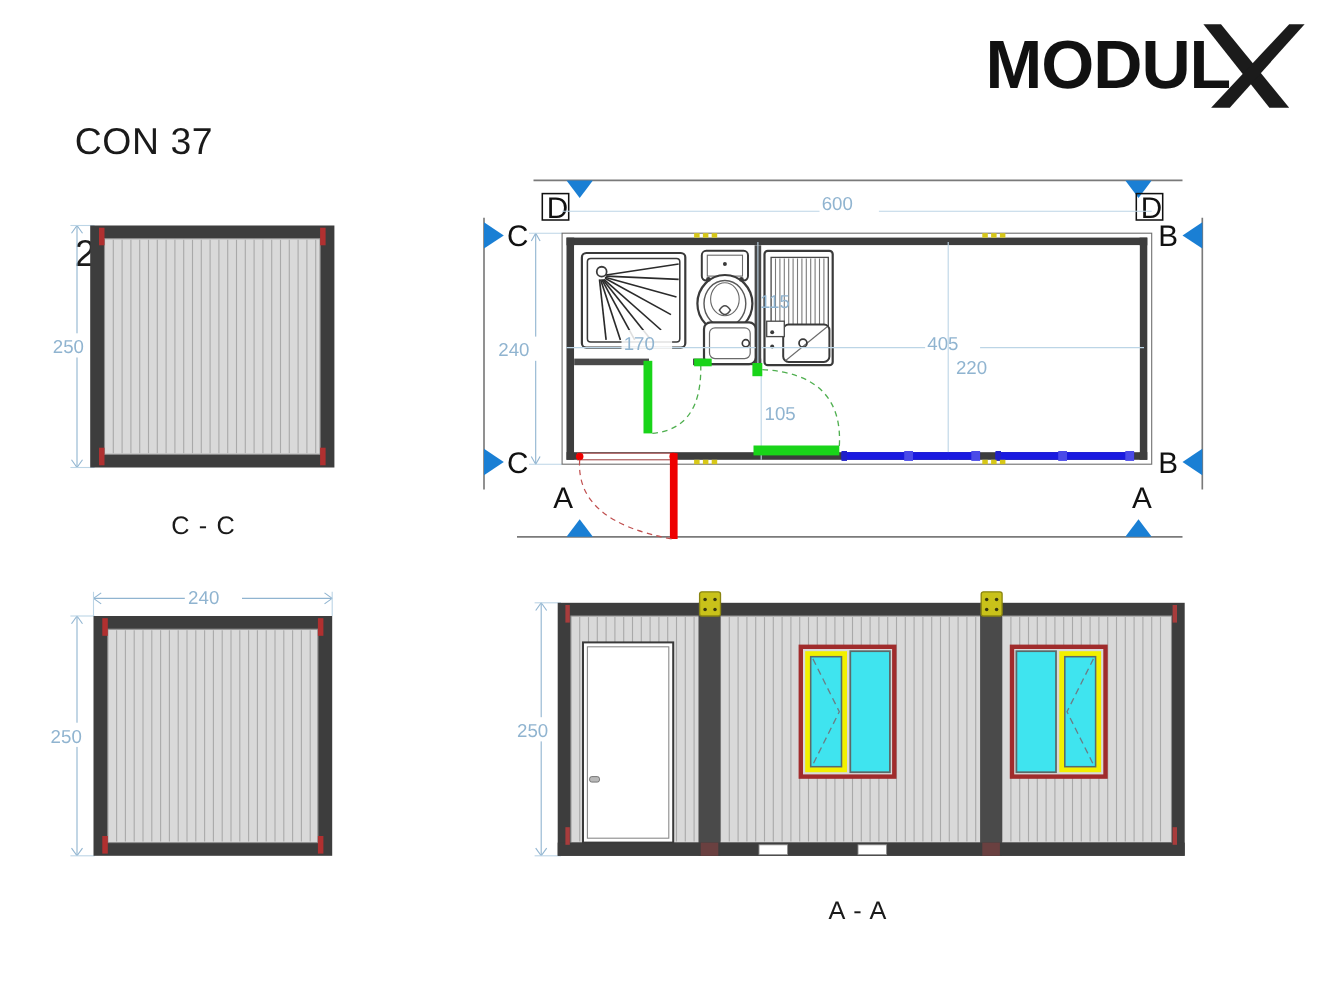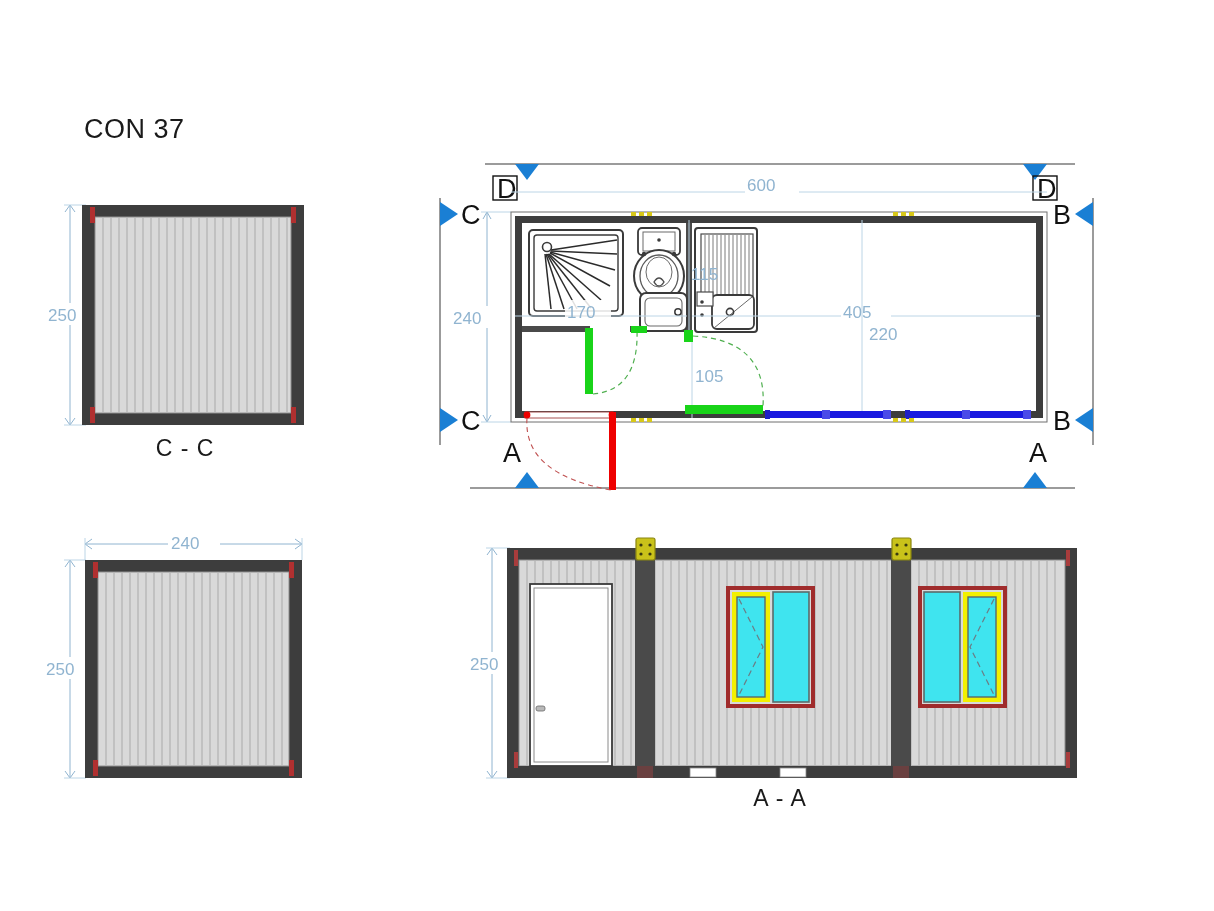--- a/index.html
+++ b/index.html
@@ -7,42 +7,43 @@
     width:1214px;height:911px;
     background:#ffffff;
     font-family:"Liberation Sans", sans-serif;
     position:relative;
     overflow:hidden;
   }
   .sheet{position:absolute;inset:0;}
 
   
   .title-block{
-    position:absolute;left:84px;top:44px;
-    font-size:27px;line-height:34px;color:#1a1a1a;
+    position:absolute;left:68px;top:44px;
+    font-size:34px;line-height:34px;color:#1a1a1a;
     letter-spacing:.5px;
     white-space:pre;
   }
   .title-line{display:block;}
 
   
   .logo{
     position:absolute;right:28px;top:18px;
     width:290px;height:86px;
   }
 
   
   svg{display:block;overflow:visible;}
 
   .cap{
     position:absolute;
     font-size:23px;color:#1a1a1a;
     letter-spacing:1px;
     text-align:center;
     white-space:pre;
+    margin-top:29px;
   }
   .dimtext{
     fill:#90b4d0;
     font-family:"Liberation Sans", sans-serif;
     font-size:17px;
   }
   .secletter{
     fill:#111111;
     font-family:"Liberation Sans", sans-serif;
     font-size:27px;
@@ -52,20 +53,30 @@
 </head>
 <body>
 
 <div class="sheet">
 
   <div class="title-block">
     <span class="title-line">CON 37</span>
     <span class="title-line">240 X 600</span>
   </div>
 
+  <div class="logo">
+    <svg width="290" height="86" viewBox="0 0 290 86">
+      <text x="0" y="62" font-family="&quot;Liberation Sans&quot;, sans-serif" font-size="62" font-weight="bold" fill="#111111" letter-spacing="-1">MODUL</text>
+      <g>
+        <polygon points="198,4 214,4 276,80 258,80" fill="#1b1b1b"></polygon>
+        <polygon points="276,4 290,4 222,80 205,80" fill="#1b1b1b"></polygon>
+        <polygon points="236,36 252,36 258,45 241,45" fill="#ffffff" opacity="0.0"></polygon>
+      </g>
+    </svg>
+  </div>
 
   <div style="position:absolute;left:40px;top:185px;">
     <svg width="290" height="300" viewBox="0 0 290 300">
 
       <g>
         <line x1="30" y1="20" x2="30" y2="240" stroke="#90b4d0" stroke-width="1"></line>
         <line x1="30" y1="20" x2="35" y2="27" stroke="#90b4d0" stroke-width="1"></line>
         <line x1="30" y1="20" x2="25" y2="27" stroke="#90b4d0" stroke-width="1"></line>
         <line x1="30" y1="240" x2="35" y2="233" stroke="#90b4d0" stroke-width="1"></line>
         <line x1="30" y1="240" x2="25" y2="233" stroke="#90b4d0" stroke-width="1"></line>

